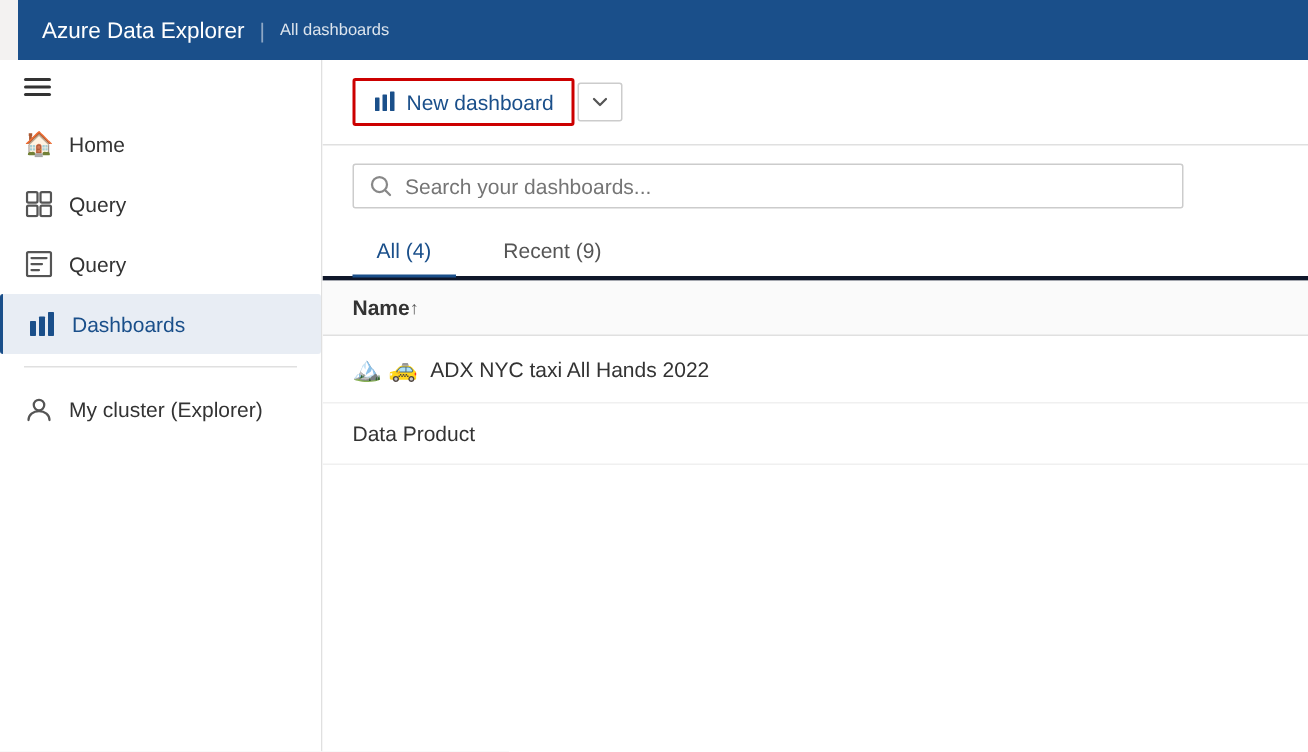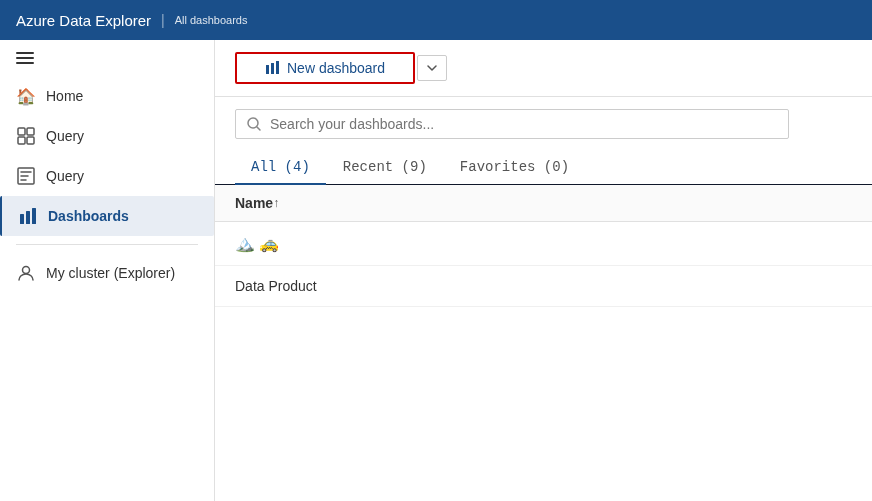--- a/index.html
+++ b/index.html
@@ -7,20 +7,21 @@
 
     
     .top-header {
       background: #1a4f8a;
       color: white;
       display: flex;
       align-items: center;
       padding: 0 16px;
       height: 40px;
       flex-shrink: 0;
+      margin-left: 12px;
     }
     .top-header-title {
       font-size: 15px;
       font-weight: 500;
       color: white;
     }
     .top-header-separator {
       margin: 0 10px;
       color: rgba(255,255,255,0.5);
     }
@@ -59,21 +60,21 @@
       align-items: center;
       padding: 10px 16px;
       cursor: pointer;
       color: #333;
       gap: 10px;
       font-size: 14px;
       border-radius: 2px;
     }
     .sidebar-item.active {
       background: #e8edf4;
-      font-weight: 700;
+      font-weight: 400;
       color: #1a4f8a;
       border-left: 2px solid #1a4f8a;
     }
     .sidebar-item .icon {
       width: 20px;
       height: 20px;
       display: flex;
       align-items: center;
       justify-content: center;
       font-size: 16px;
@@ -100,21 +101,21 @@
       display: flex;
       align-items: center;
       gap: 0;
       border-bottom: 1px solid #e0e0e0;
       flex-shrink: 0;
     }
     .new-dashboard-btn {
       display: flex;
       align-items: center;
       gap: 6px;
-      padding: 6px 28px;
+      padding: 6px 12px;
       border: 2px solid #cc0000;
       background: white;
       color: #1a4f8a;
       cursor: pointer;
       font-size: 14px;
       font-weight: 500;
       border-radius: 2px;
     }
     .new-dashboard-btn .btn-icon {
       width: 16px;
@@ -153,24 +154,23 @@
       font-size: 14px;
       color: #888;
       flex: 1;
       background: transparent;
     }
 
     
     .tabs-area {
       padding: 0 20px;
       display: flex;
-      gap: 1px;
-      border-bottom: 1px solid #0f172a;
-      flex-shrink: 0;
-      font-family: Liberation Mono, monospace;
+      gap: 16px;
+      border-bottom: 3px solid #0f172a;
+      flex-shrink: 0;
     }
     .tab {
       padding: 8px 16px;
       cursor: pointer;
       font-size: 14px;
       color: #555;
       border-bottom: 2px solid transparent;
       margin-bottom: -1px;
     }
     .tab.active {
@@ -324,38 +324,38 @@
           <circle cx="7" cy="7" r="5" stroke="#888" stroke-width="1.5"></circle>
           <path d="M11 11l3 3" stroke="#888" stroke-width="1.5" stroke-linecap="round"></path>
         </svg>
         <input type="text" placeholder="Search your dashboards..." style="">
       </div>
     </div>
 
     <div class="tabs-area">
       <div class="tab active">All (4)</div>
       <div class="tab">Recent (9)</div>
-      <div class="tab">Favorites (0)</div>
     </div>
 
     <div class="table-area">
       <div class="table-header">
         <div class="col-name">
           <span>Name</span>
           <span style="color:#555;font-size:12px;">↑</span>
         </div>
       </div>
 
       <div class="table-row">
         <span class="row-icons">
 
           <span style="font-size:16px;">🏔️</span>
 
           <span style="font-size:16px;">🚕</span>
         </span>
+        <span>ADX NYC taxi All Hands 2022</span>
       </div>
 
       <div class="table-row">
         <span style="padding-left:0;">Data Product</span>
       </div>
     </div>
 
   </div>
 </div>
 

